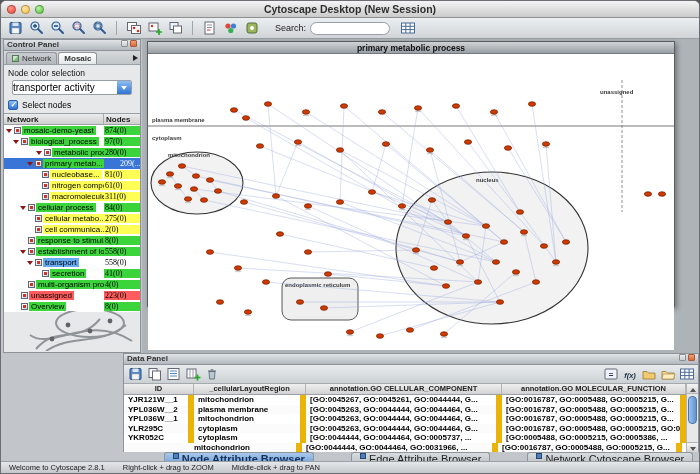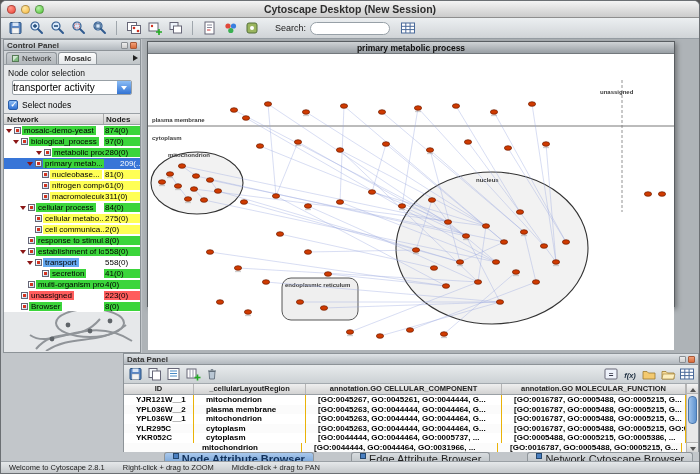--- a/index.html
+++ b/index.html
@@ -15,21 +15,21 @@
   .title{position:absolute;left:60px;right:60px;top:0;height:17px;line-height:17px;text-align:center;font-size:10.5px;font-weight:bold;color:#2e2e2e;white-space:nowrap;overflow:hidden;}
   
   .toolbar{position:absolute;top:17px;left:0;right:0;height:21px;background:linear-gradient(#eceff1,#d0d4d7);border-bottom:1px solid #979ea4;display:flex;align-items:center;padding:0 5px;}
   .icon-group{display:flex;align-items:center;gap:2px;}
   .tb-icon{width:19px;height:18px;display:inline-flex;align-items:center;justify-content:center;border-radius:3px;}
   .tb-sep{width:1px;height:14px;background:#9fa6ac;margin:0 5px;}
   .search-label{font-size:9px;color:#222;margin-left:14px;margin-right:4px;}
   .search-input{width:80px;height:13px;border:1px solid #97a0a7;border-radius:7px;font-size:8.5px;padding:0 6px;background:#fff;outline:none;margin-right:8px;}
   
   .control-panel{position:absolute;left:2px;top:38px;width:138px;height:314px;background:#e6e8ea;border:1px solid #8d9398;}
-  .panel-titlebar{height:11px;background:linear-gradient(#e0e4e7,#b2b8be);border-bottom:1px solid #8d9398;display:flex;align-items:center;padding:0 3px;font-size:8px;font-weight:bold;color:#333;}
+  .panel-titlebar{height:11px;background:linear-gradient(#e0e4e7,#b2b8be);border-bottom:1px solid #8d9398;display:flex;align-items:flex-start;padding:0 3px;font-size:8px;font-weight:bold;color:#333;}
   .panel-btns{margin-left:auto;display:flex;gap:2px;}
   .pbtn{width:7px;height:7px;border:1px solid #8a8f94;background:linear-gradient(#eee,#ccc);border-radius:1px;}
   .pbtn.close{background:linear-gradient(#f2a079,#d96b3a);border-color:#a85a3a;}
   .cp-tabs{height:14px;display:flex;align-items:flex-end;background:linear-gradient(#d5d9dc,#c0c5c8);border-bottom:1px solid #989fa5;padding:0 2px;gap:1px;}
   .cp-tab{height:12px;padding:0 5px;font-size:8px;display:flex;align-items:center;gap:3px;border:1px solid #8f959a;border-bottom:none;border-radius:3px 3px 0 0;background:linear-gradient(#c9cdd1,#b2b7bb);color:#333;white-space:nowrap;}
   .cp-tab.active{background:linear-gradient(#fdfdfd,#e5e8ea);font-weight:bold;}
   .cp-tab .tab-net-ico{width:7px;height:7px;background:linear-gradient(135deg,#cfe6cf 40%,#7fba7f 60%);border:1px solid #567a56;}
   .tab-arrow{margin-left:auto;margin-bottom:3px;width:0;height:0;border-top:3px solid transparent;border-bottom:3px solid transparent;border-left:5px solid #222;}
   .cp-label{font-size:8.5px;padding:3px 4px 1px;color:#111;height:13px;}
   .cp-select{margin:2px 8px;height:15px;background:#fff;border:1px solid #98a0a6;border-radius:2px;display:flex;align-items:center;font-size:10px;padding-left:0;position:relative;overflow:hidden;}
@@ -37,21 +37,21 @@
   .sel-cap::after{content:"";border-left:3px solid transparent;border-right:3px solid transparent;border-top:4px solid #fff;}
   .cp-check{display:flex;align-items:center;gap:4px;padding:3px 4px;font-size:8.5px;height:16px;}
   .checkbox{width:10px;height:10px;border-radius:2px;background:linear-gradient(#8cbdf5,#2f71d4);border:1px solid #2a5da8;position:relative;}
   .checkbox::after{content:"\2713";position:absolute;left:1.5px;top:-1px;color:#fff;font-size:8px;font-weight:bold;}
   .tree-header{display:flex;height:12px;background:linear-gradient(#ececec,#cfcfcf);border-top:1px solid #9aa0a5;border-bottom:1px solid #9aa0a5;font-size:8px;font-weight:bold;color:#222;}
   .tree-header .th-net{flex:1;padding-left:3px;border-right:1px solid #aaa;line-height:11px;}
   .tree-header .th-nodes{width:36px;padding-left:2px;line-height:11px;}
   .tree{background:#fff;height:187px;overflow:hidden;font-size:8px;position:relative;}
   .tree-row{display:flex;align-items:center;height:11px;white-space:nowrap;cursor:default;}
   .tree-row .lbl{flex:1;overflow:hidden;display:flex;align-items:center;gap:1px;}
-  .tree-row .cnt{width:36px;padding-left:1px;overflow:hidden;}
+  .tree-row .cnt{width:36px;padding-left:1px;overflow:hidden;font-family:Liberation Serif, serif;}
   .tri{width:7px;height:9px;position:relative;flex:none;}
   .tri.open::after{content:"";position:absolute;left:0;top:3px;border-left:3px solid transparent;border-right:3px solid transparent;border-top:4px solid #8b1616;}
   .node-ico{width:7px;height:7px;flex:none;border:1px solid #667;background:linear-gradient(135deg,#fff 35%,#cfe0f0 65%);position:relative;}
   .node-ico::after{content:"";position:absolute;left:1px;top:1px;width:3px;height:3px;background:#d23322;}
   .chip{padding:0 2px;overflow:hidden;}
   .tree-row.green .chip,.tree-row.green .cnt{background:#3bd53b;}
   .tree-row.yellow .chip,.tree-row.yellow .cnt{background:#ffff55;}
   .tree-row.red .chip,.tree-row.red .cnt{background:#ff5d5d;}
   .tree-row.blue .chip{background:#66aaf2;}
   .tree-row.selected{background:#3875d7;color:#fff;}
@@ -67,21 +67,21 @@
   
   .data-panel{position:absolute;left:122px;top:352px;width:576px;height:99px;background:#e6e8ea;border:1px solid #8d9398;}
   .dp-toolbar{height:19px;display:flex;align-items:center;gap:2px;background:linear-gradient(#e8ebed,#ccd1d4);border-bottom:1px solid #a3a9ae;padding:0 3px;}
   .dp-toolbar .tb-icon{width:17px;height:16px;}
   .dp-spacer{flex:1;}
   .dp-table{position:relative;background:#fff;height:68px;overflow:hidden;}
   .dp-head{display:flex;height:11px;background:linear-gradient(#efefef,#d2d2d2);border-bottom:1px solid #9aa0a5;font-size:7.5px;font-weight:bold;color:#222;}
   .dp-col{border-right:1px solid #b5b5b5;padding:0 2px;overflow:hidden;white-space:nowrap;text-align:center;line-height:10px;flex:none;}
   .dp-row{display:flex;height:9.5px;font-size:8px;font-weight:bold;color:#000;}
   .dp-row:nth-child(even){background:#fbfbfb;}
-  .dp-cell{border-right:1px solid #eab308;padding:0 12px;overflow:hidden;white-space:nowrap;line-height:9.5px;flex:none;}
+  .dp-cell{border-right:6px solid #eab308;padding:0 4px;overflow:hidden;white-space:nowrap;line-height:9.5px;flex:none;}
   .dp-scrollbar{position:absolute;right:0;top:0;bottom:0;width:12px;background:#e8e8e8;border-left:1px solid #b5b5b5;}
   .sb-btn{height:10px;border-bottom:1px solid #b5b5b5;background:linear-gradient(#f5f5f5,#d5d5d5);position:relative;}
   .sb-btn.down{position:absolute;bottom:0;left:0;right:0;border-top:1px solid #b5b5b5;border-bottom:none;}
   .sb-btn::after{content:"";position:absolute;left:3px;top:3.5px;border-left:3px solid transparent;border-right:3px solid transparent;border-bottom:4px solid #555;}
   .sb-btn.down::after{border-bottom:none;border-top:4px solid #555;}
   .sb-thumb{position:absolute;left:1px;right:1px;top:12px;height:28px;border-radius:4px;background:linear-gradient(90deg,#9ec2ec,#5f93cf);border:1px solid #4a77ad;}
   
   .footer-tabs{position:absolute;left:122px;width:576px;top:451px;height:11px;display:flex;justify-content:center;gap:2px;align-items:flex-end;}
   .f-tab{height:11px;padding:0 8px;font-size:11px;display:flex;align-items:flex-start;gap:3px;border:1px solid #8f959a;border-bottom:none;border-radius:3px 3px 0 0;background:linear-gradient(#d8dcdf,#bfc4c8);color:#222;white-space:nowrap;margin-left:35px;}
   .f-tab.active{background:linear-gradient(#a9c8ec,#7aa6d8);font-weight:bold;color:#10305a;}
@@ -358,21 +358,21 @@
             <span class="tri"></span>
             <span class="node-ico"></span>
             <span class="chip">unassigned</span>
           </span>
           <span class="cnt">223(0)</span>
         </div>
         <div class="tree-row green">
           <span class="lbl" style="padding-left: 9px;">
             <span class="tri"></span>
             <span class="node-ico"></span>
-            <span class="chip">Browser</span>
+            <span class="chip">Overview</span>
           </span>
           <span class="cnt">8(0)</span>
         </div>
       </div>
     <div class="overview-thumb">
       <svg width="113" height="40" viewBox="0 0 113 40">
         <g stroke="#74797e" fill="none" stroke-width="2" opacity="0.75">
           <ellipse cx="62" cy="12" rx="34" ry="14"></ellipse>
           <path d="M8 38 C 28 14, 50 34, 72 8"></path>
           <path d="M18 40 C 45 22, 70 36, 98 14"></path>

